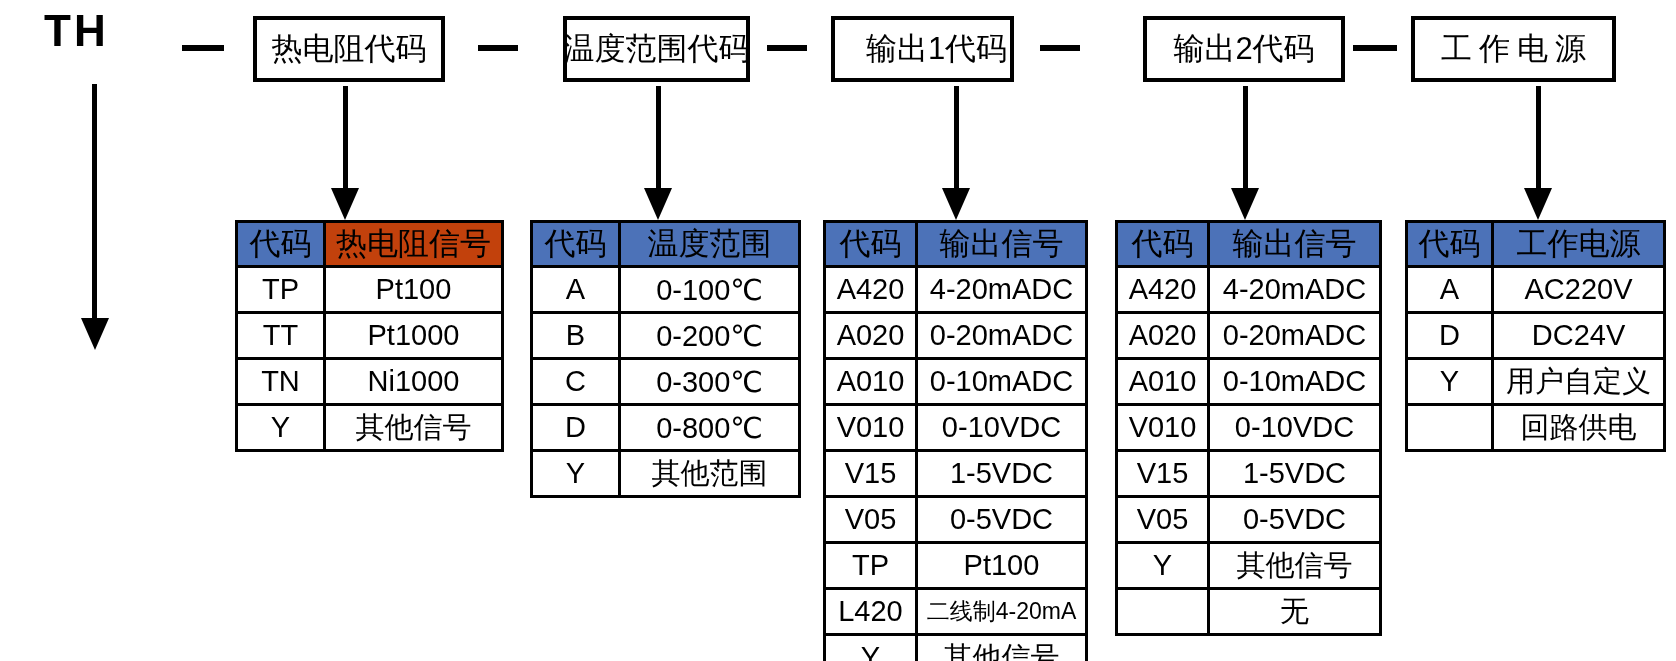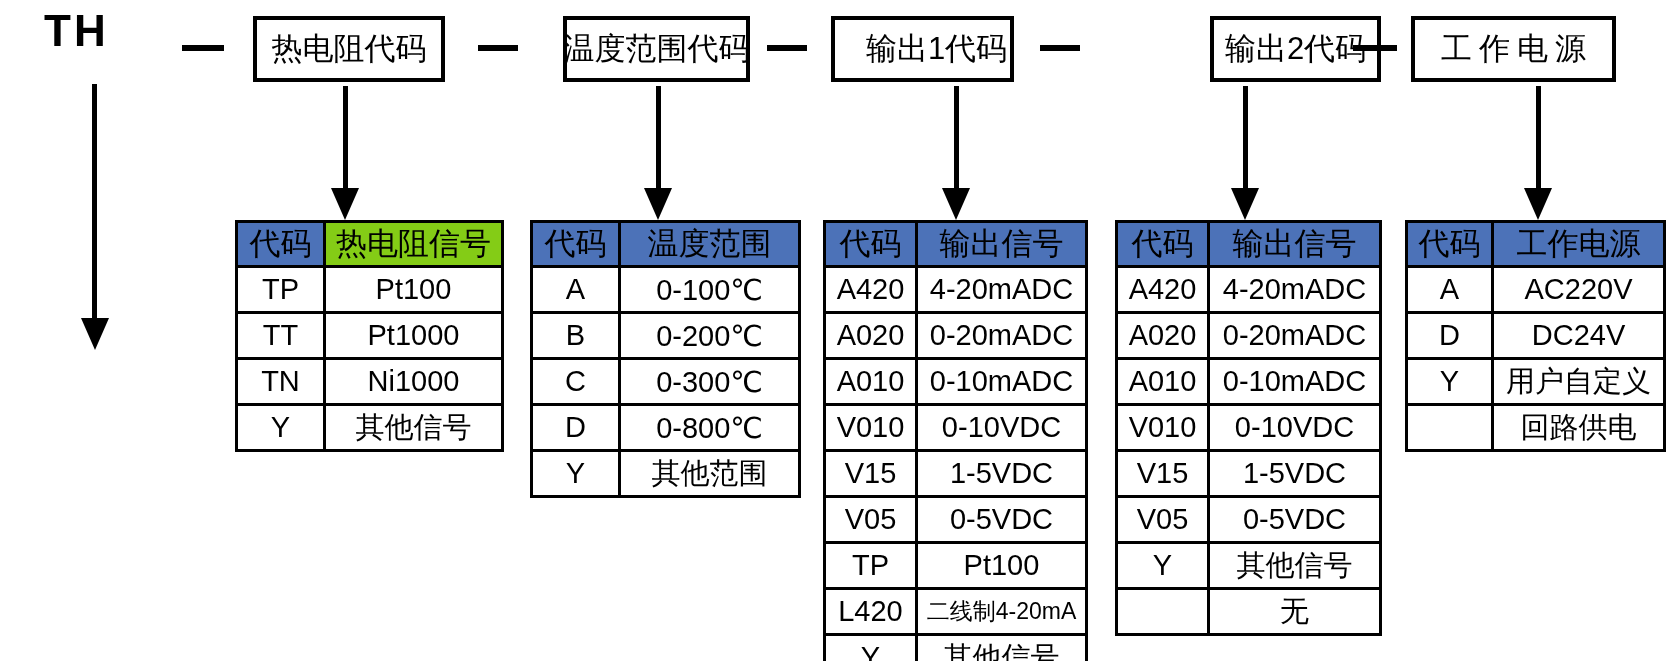--- a/index.html
+++ b/index.html
@@ -64,21 +64,21 @@
 
   <div class="codebox" style="left:253px;width:192px;">
       <span>热电阻代码</span>
     </div>
   <div class="codebox" style="left:563px;width:187px;">
       <span>温度范围代码</span>
     </div>
   <div class="codebox" style="left:831px;width:183px;padding-left:28px;">
       <span>输出1代码</span>
     </div>
-  <div class="codebox" style="left:1210px;width:171px;">
+  <div class="codebox" style="left:1143px;width:202px;">
       <span>输出2代码</span>
     </div>
   <div class="codebox spread" style="left:1411px;width:205px;">
       <span>工作电源</span>
     </div>
 
   <div class="vline" style="left:92px;top:84px;height:236px;"></div>
   <div class="ahead" style="left:81px;top:318px;"></div>
 
 
@@ -94,21 +94,21 @@
       <div class="vline" style="left: 1536px; top: 86px; height: 104px;"></div>
       <div class="ahead" style="left: 1524px; top: 188px;"></div>
       <table class="code-table" style="left: 235px; top: 220px;">
         <colgroup>
           <col style="width: 88px;">
           <col style="width: 178px;">
         </colgroup>
         <thead>
           <tr>
             <th style="background: rgb(76, 114, 184);">代码</th>
-            <th style="background: #84cc16;">热电阻信号</th>
+            <th style="background: #c2410c;">热电阻信号</th>
           </tr>
         </thead>
         <tbody>
           <tr>
             <td>TP</td>
             <td>Pt100</td>
           </tr>
           <tr>
             <td>TT</td>
             <td>Pt1000</td>

